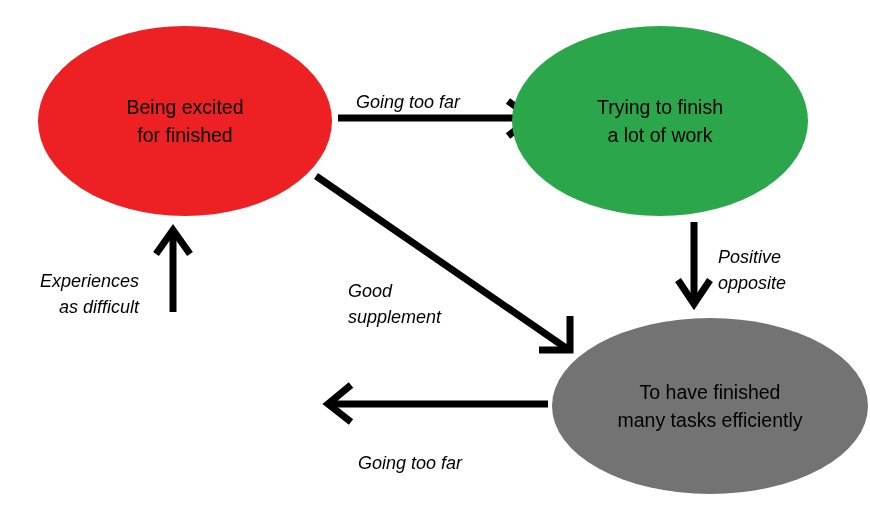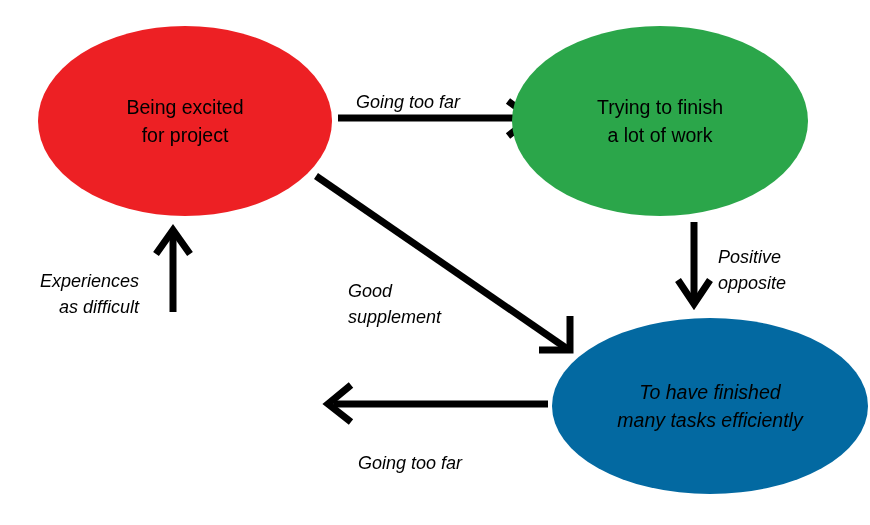--- a/index.html
+++ b/index.html
@@ -90,30 +90,30 @@
     </g>
 
     <g>
       <line x1="173" y1="312" x2="173" y2="234" stroke="#000000" stroke-width="7" stroke-linecap="butt"></line>
       <polyline points="156,254 173,230 190,254" fill="none" stroke="#000000" stroke-width="7" stroke-linecap="butt" stroke-linejoin="miter"></polyline>
     </g>
   </svg>
 
   <div class="node" id="node-red" style="background: rgb(237, 32, 36);">
     <span class="node-label">Being excited
-for project</span>
+for finished</span>
   </div>
 
   <div class="node" id="node-green" style="background: rgb(43, 166, 74);">
     <span class="node-label">Trying to finish
 a lot of work</span>
   </div>
 
 
-  <div class="node" id="node-blue" style="background: #0369a1; font-style: italic;">
+  <div class="node" id="node-blue" style="background: #737373;">
     <span class="node-label">To have finished
 many tasks efficiently</span>
   </div>
 
   <div class="edge-label" id="lbl-top-going">Going too far</div>
   <div class="edge-label" id="lbl-positive">Positive
 opposite</div>
   <div class="edge-label" id="lbl-good-supp">Good
 supplement</div>
   <div class="edge-label" id="lbl-bottom-going">Going too far</div>

